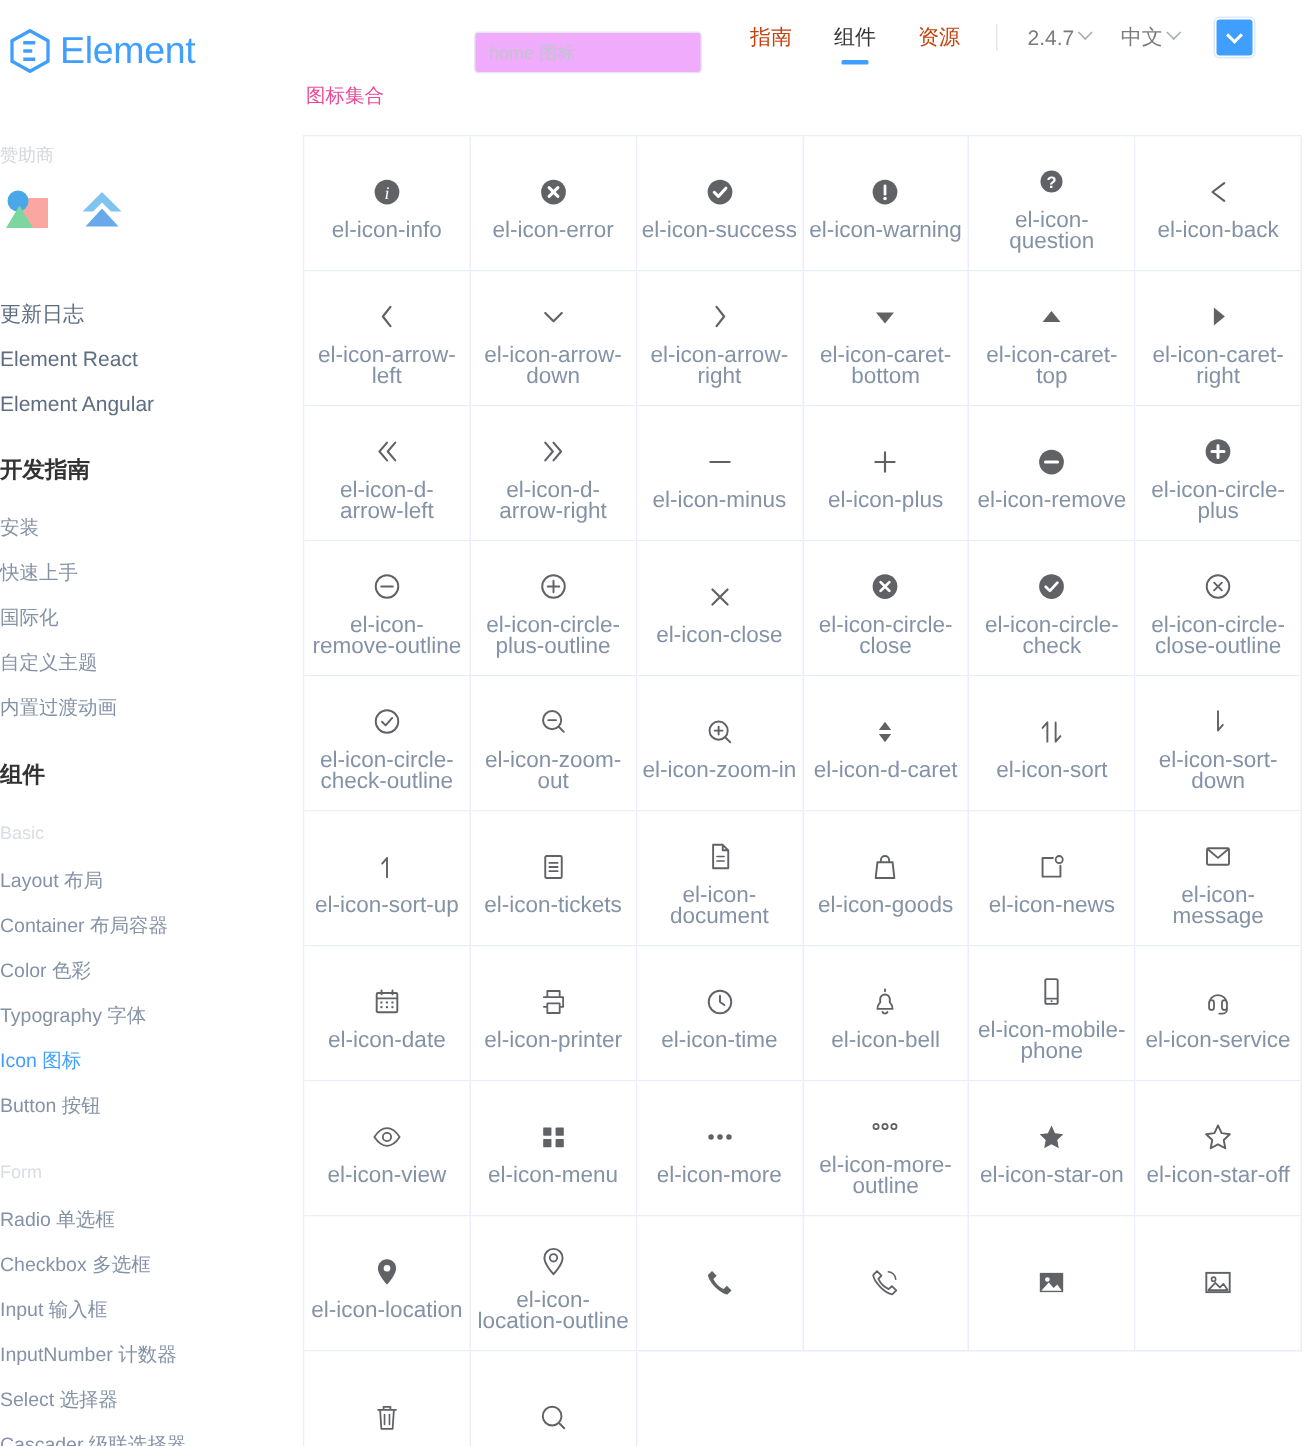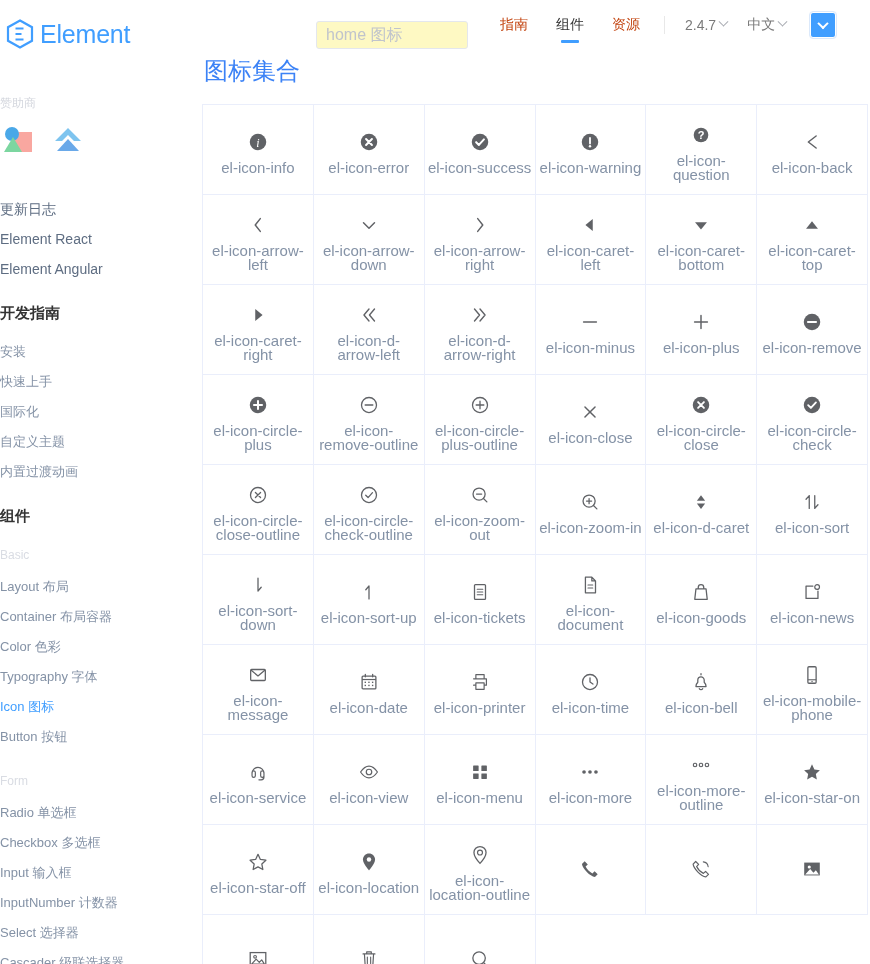--- a/index.html
+++ b/index.html
@@ -26,24 +26,24 @@
   #brand-mark { width: 28px; height: 30px; flex: none; }
   #brand-name {
     font-size: 25px; color: #409eff;
     letter-spacing: -0.2px; margin-left: 6px;
     font-weight: 400;
   }
   #search-wrap { margin-left: 10px; }
   #search-input {
     width: 152px; height: 28px;
     border: 1px solid #e4e7ed; border-radius: 3px;
-    padding: 0 9px; font-size: 16px; color: #606266;
+    padding: 0 9px; font-size: 12px; color: #606266;
     outline: none;
     font-family: "Liberation Sans", "DejaVu Sans", sans-serif;
-    background: #fef9c3;
+    background: #f0abfc;
   }
   #search-input::placeholder { color: #c0c4cc; }
 
   #nav { display: flex; align-items: center; margin-left: 18px; height: 49px; }
   .nav-item {
     position: relative; height: 49px;
     display: flex; align-items: center; justify-content: center;
     padding: 0 14px; font-size: 14px; color: #c2410c;
     cursor: pointer; white-space: nowrap;
   }
@@ -105,21 +105,21 @@
   }
   .side-link.strong { color: #5e6d82; font-size: 14px; }
   .side-link.active { color: #409eff; }
 
   
   #main {
     position: absolute; top: 49px; left: 202px;
     width: 668px; height: 915px; overflow: hidden; background: #fff;
   }
   #page-title {
-    font-size: 24px; color: #3b82f6; font-weight: normal;
+    font-size: 13px; color: #ec4899; font-weight: normal;
     margin: 6px 0 17px 2px;
   }
   #icon-grid {
     display: grid;
     grid-template-columns: repeat(6, 1fr);
     border-top: 1px solid #eaeefb;
     border-left: 1px solid #eaeefb;
     width: 666px;
   }
   .icon-cell {
@@ -304,28 +304,20 @@
         <div class="icon-glyph">
           <svg viewBox="0 0 24 24" width="22" height="22">
             <path d="M9.5 5 L15 12 L9.5 19" fill="none" stroke="#606266" stroke-width="1.6" stroke-linecap="round" stroke-linejoin="round"></path>
           </svg>
         </div>
         <div class="icon-label">el-icon-arrow-right</div>
       </div>
       <div class="icon-cell">
         <div class="icon-glyph">
           <svg viewBox="0 0 24 24" width="22" height="22">
-            <path d="M15 5.5 L15 18.5 L7 12 Z" fill="#606266"></path>
-          </svg>
-        </div>
-        <div class="icon-label">el-icon-caret-left</div>
-      </div>
-      <div class="icon-cell">
-        <div class="icon-glyph">
-          <svg viewBox="0 0 24 24" width="22" height="22">
             <path d="M5.5 9 L18.5 9 L12 17 Z" fill="#606266"></path>
           </svg>
         </div>
         <div class="icon-label">el-icon-caret-bottom</div>
       </div>
       <div class="icon-cell">
         <div class="icon-glyph">
           <svg viewBox="0 0 24 24" width="22" height="22">
             <path d="M5.5 16 L18.5 16 L12 8 Z" fill="#606266"></path>
           </svg>

